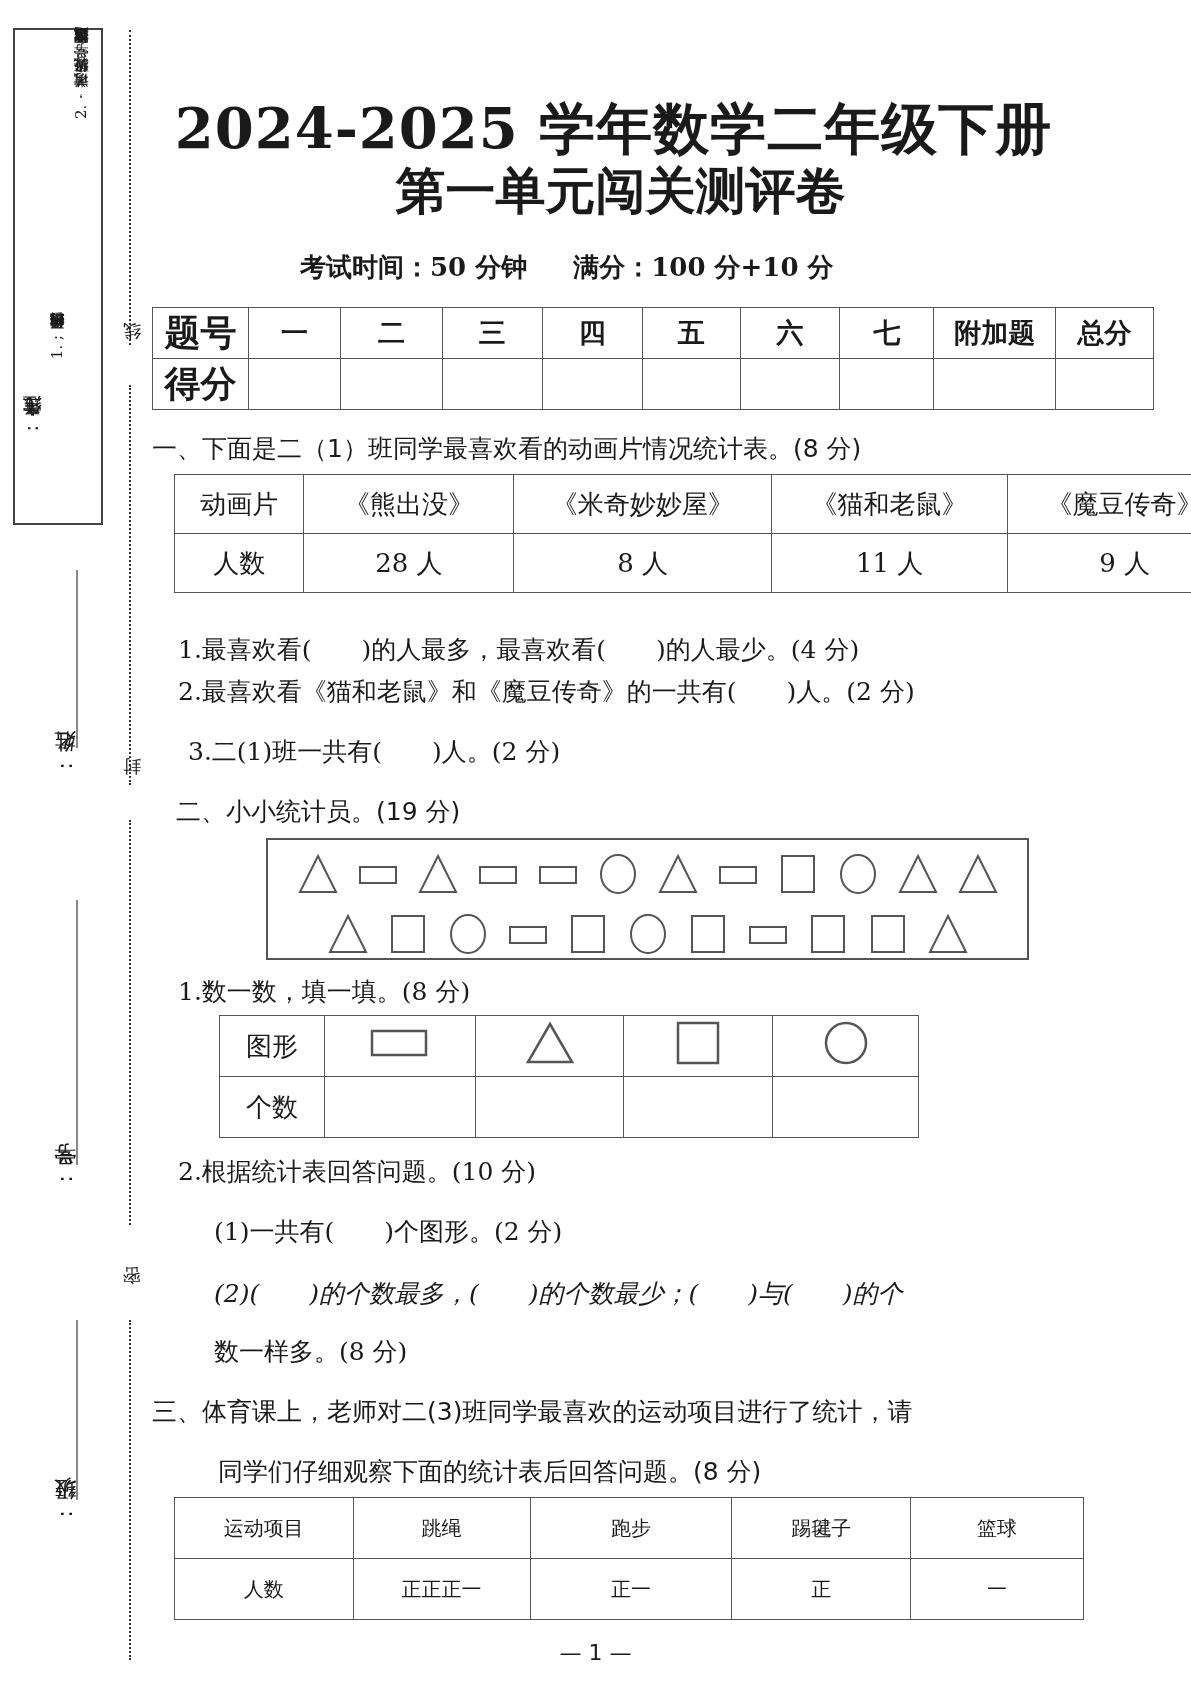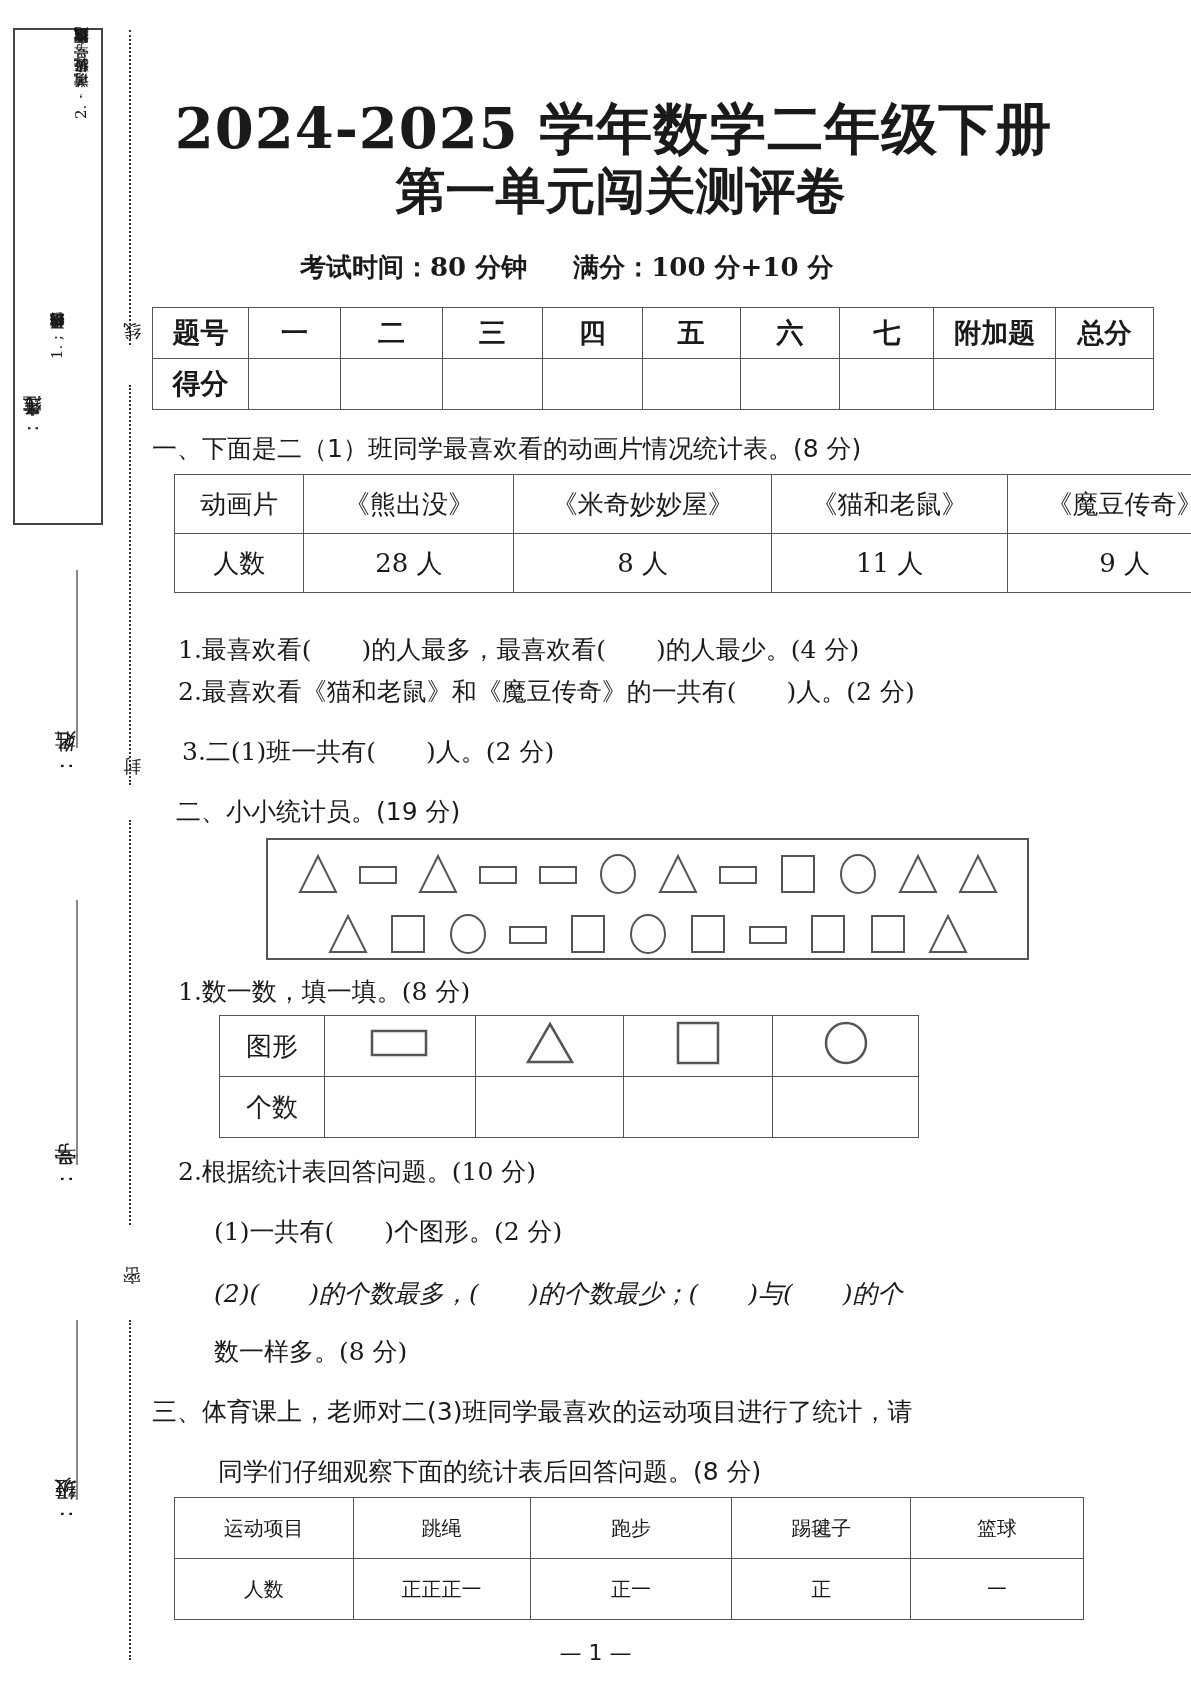--- a/index.html
+++ b/index.html
@@ -20,21 +20,21 @@
 
   
   .title1 { left:0; width:1191px; top:68px; text-align:center; font-size:56px; font-weight:bold; letter-spacing:1px; padding-left:36px; box-sizing:border-box;margin-top:24px; }
   .title2 { left:0; width:1191px; top:158px; text-align:center; font-size:50px; font-weight:bold; padding-left:50px; box-sizing:border-box; }
   .meta { left:300px; top:250px; font-size:26px; font-weight:bold; }
   .meta span { margin-right:46px; }
 
   table { border-collapse:collapse; position:absolute; }
   td { border:1.5px solid #555; text-align:center; vertical-align:middle; padding:0; }
   .score td { height:50px; font-size:27px; font-weight:bold; }
-  .score td.rowhead { font-size:28px; }
+  .score td.rowhead { font-size:36px; }
 
   .sec-title { font-size:25px; font-family:"DejaVu Sans","Liberation Sans",sans-serif; white-space:nowrap; }
   .q { font-size:25px; white-space:nowrap; }
   .t1 td { font-size:26px; height:58px; }
   .shapes-box { left:266px; top:838px; width:763px; height:122px; border:2px solid #555; box-sizing:border-box; }
   .shape-row { position:absolute; left:0; width:100%; display:flex; justify-content:center; align-items:center; gap:0; }
   .shape-row svg { display:block; }
   .t2 td { font-size:26px; height:60px; }
   .t3 td { font-size:20px; height:60px; }
   .page-num { left:0; width:1191px; top:1640px; text-align:center; font-size:22px; font-family:"DejaVu Sans","Liberation Sans",sans-serif; }
@@ -58,21 +58,21 @@
 <div class="abs vtext seal-char" style="top:355px;">线</div>
 <div class="abs dotline" style="top:385px;height:400px;"></div>
 <div class="abs vtext seal-char" style="top:790px;">封</div>
 <div class="abs dotline" style="top:820px;height:405px;"></div>
 <div class="abs vtext seal-char" style="top:1300px;">密</div>
 <div class="abs dotline" style="top:1320px;height:340px;"></div>
 
 <div class="abs title1">2024-2025 学年数学二年级下册</div>
 <div class="abs title2">第一单元闯关测评卷</div>
 <div class="abs meta">
-  <span>考试时间：80 分钟</span><span>满分：100 分+10 分</span>
+  <span>考试时间：50 分钟</span><span>满分：100 分+10 分</span>
 </div>
 
 <table class="score" style="left:152px;top:307px;width:1002px;">
   <tbody>
       <tr>
     <td class="rowhead" style="width:96px">题号</td>
     <td style="width:92px">一</td>
     <td style="width:102px">二</td>
     <td style="width:100px">三</td>
     <td style="width:100px">四</td>
@@ -111,21 +111,21 @@
     <td>人数</td>
     <td>28 人</td>
     <td>8 人</td>
     <td>11 人</td>
     <td>9 人</td>
   </tr>
 </tbody>
   </table>
 <div class="abs q" style="left:178px;top:615px;margin-top:18px;">1.最喜欢看(　　)的人最多，最喜欢看(　　)的人最少。(4 分)</div>
 <div class="abs q" style="left:178px;top:675px;">2.最喜欢看《猫和老鼠》和《魔豆传奇》的一共有(　　)人。(2 分)</div>
-<div class="abs q" style="left:182px;top:735px;">3.二(1)班一共有(　　)人。(2 分)</div>
+<div class="abs q" style="left:188px;top:735px;">3.二(1)班一共有(　　)人。(2 分)</div>
 
 <div class="abs sec-title" style="left:176px;top:795px;">二、小小统计员。(19 分)</div>
 <div class="abs shapes-box">
   <div class="shape-row" id="shape-row-1" style="top:12px;">
       <span>
         <svg width="60" height="44">
           <polygon points="30,4 48,40 12,40" fill="none" stroke="#555" stroke-width="2"></polygon>
         </svg>
       </span>
       <span>

